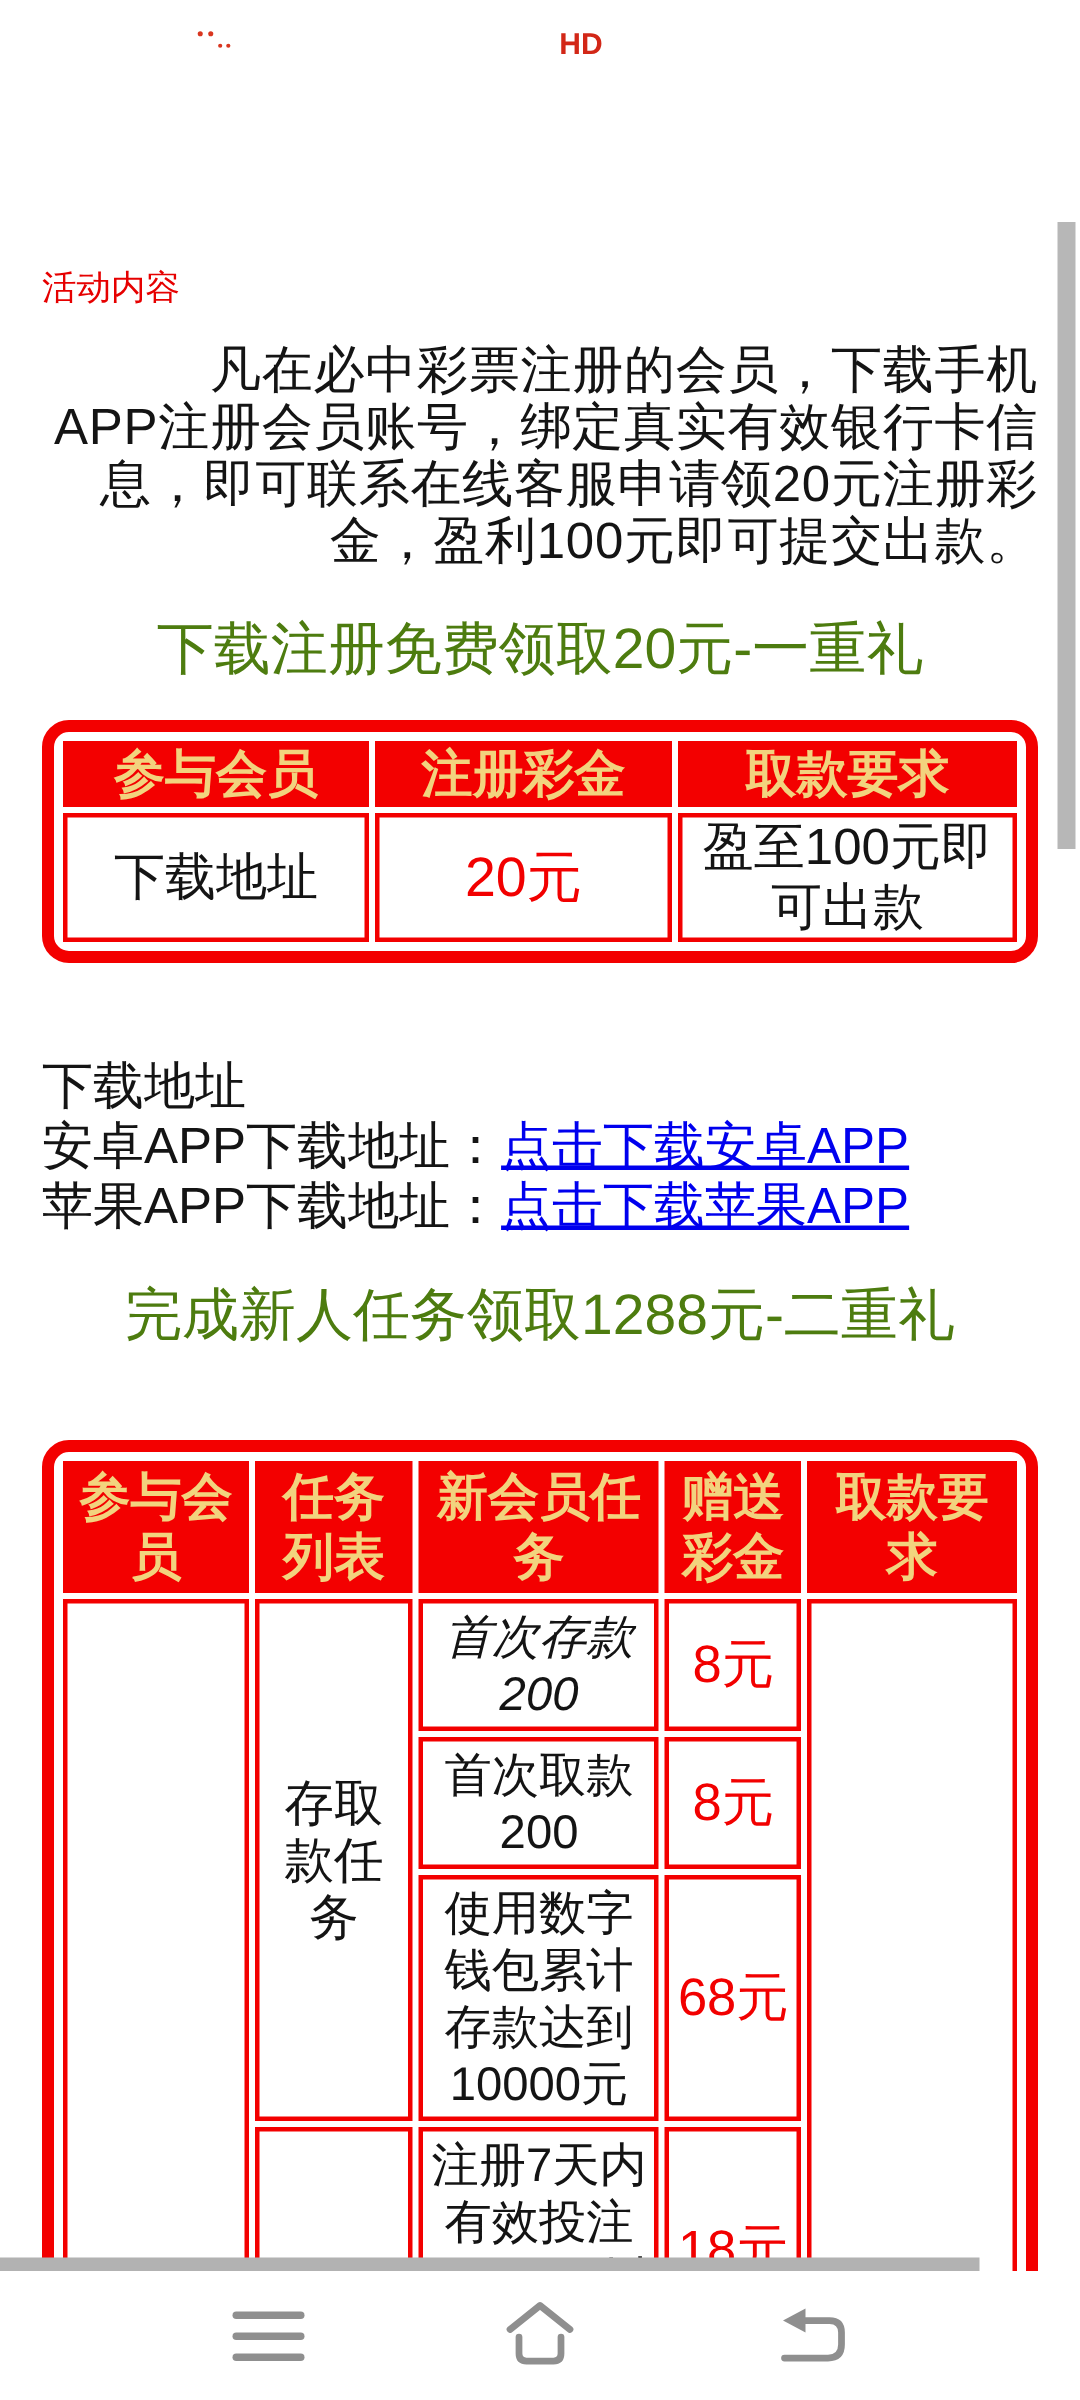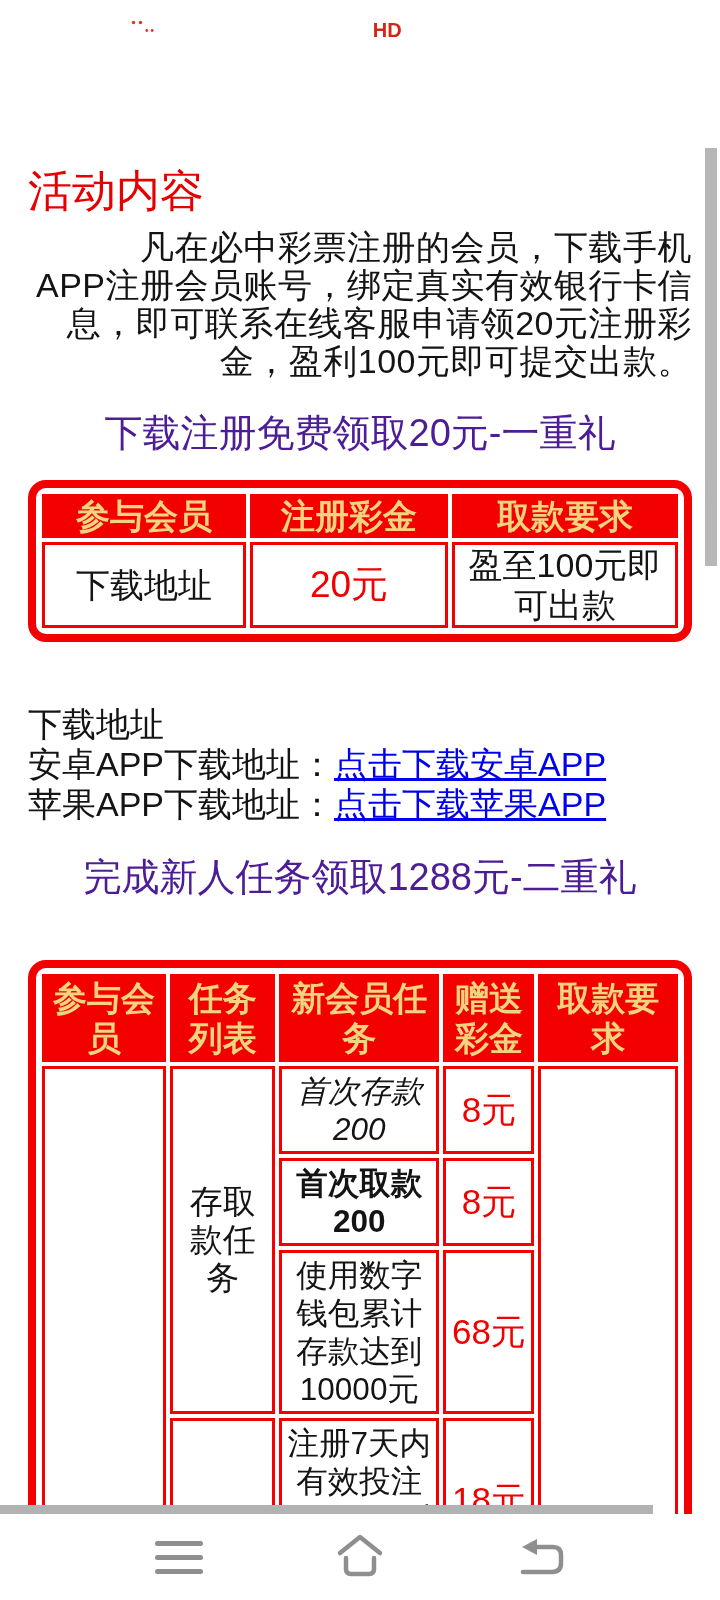--- a/index.html
+++ b/index.html
@@ -44,44 +44,44 @@
   .back-btn{ position:absolute; left:16px; top:8px; width:72px; height:72px; background:none; border:none;
              display:flex; align-items:center; justify-content:center; cursor:pointer; }
   .app-title{ font-size:41px; font-weight:700; letter-spacing:2px; }
 
   
   .content{ position:relative; height:1366px; flex:0 0 1366px; overflow:hidden; background:#fff;
             padding:0 28px; }
   .v-scrollbar{ position:absolute; top:0; right:3px; width:12px; height:418px; background:#b7b7b7; z-index:6; }
   .h-scrollbar{ position:absolute; left:0; bottom:0; width:653px; height:9px; background:#b2b2b2; z-index:6; }
 
-  .section-title{ margin-top:22px; color:#e60000; font-size:44px; font-weight:400; line-height:42px; }
+  .section-title{ margin-top:22px; color:#e60000; font-size:23px; font-weight:400; line-height:42px; }
   .intro{ margin-top:16px; font-size:34px; line-height:38px; color:#141414; text-indent:2em;
           letter-spacing:0.5px;text-align:right; }
-  .gift-title{ margin-top:30px; text-align:center; color:#4c1d95; font-size:38px; line-height:46px; }
+  .gift-title{ margin-top:30px; text-align:center; color:#4d7c0f; font-size:38px; line-height:46px; }
 
   .rtable{ margin-top:24px; border:8px solid #f30000; border-radius:18px; background:#fff; padding:2px; }
   .rtable table{ width:100%; border-collapse:separate; border-spacing:4px; }
   .rtable th{ background:#f30000; color:#f2d37e; font-weight:700; text-align:center;
               padding:2px; vertical-align:middle; }
   .rtable td{ border:3px solid #f30000; background:#fff; text-align:center; vertical-align:middle;
               color:#141414; }
   .t1 th{ font-size:34px; height:42px; line-height:40px; }
   .t1 td{ font-size:34px; height:78px; line-height:40px; }
   .t1 .red-val{ color:#f20000; font-size:37px; }
 
   .dl-block{ margin-top:62px; font-size:34px; line-height:40px; color:#141414; }
   .dl-block .dl-row{ margin:0; }
   .dl-block a{ color:#0000ee; text-decoration:underline; }
 
   .t2{ margin-top:60px; }
   .t2 th{ font-size:34px; line-height:40px; height:80px; padding:4px 2px; }
   .t2 td{ font-size:31.5px; line-height:38px; padding:3px 1px; }
   .t2 .row-a td.task-cell{ height:78px;font-style:italic; }
-  .t2 .row-b td.task-cell{ height:80px;font-weight:bold; }
+  .t2 .row-b td.task-cell{ height:80px; }
   .t2 .bonus-cell{ color:#f20000; font-size:35px; }
   .t2 .group-cell{ font-size:33px; }
 
   
   .navbar{ height:86px; flex:0 0 86px; background:#fff; display:flex; align-items:center;
            justify-content:space-between; padding:0 150px; }
   .nav-btn{ background:none; border:none; width:58px; height:58px; display:flex; flex-direction:column;
             align-items:center; justify-content:center; gap:9px; cursor:pointer; }
   .menu-line{ width:48px; height:5px; background:#8f8f8f; border-radius:3px; }
 </style>

